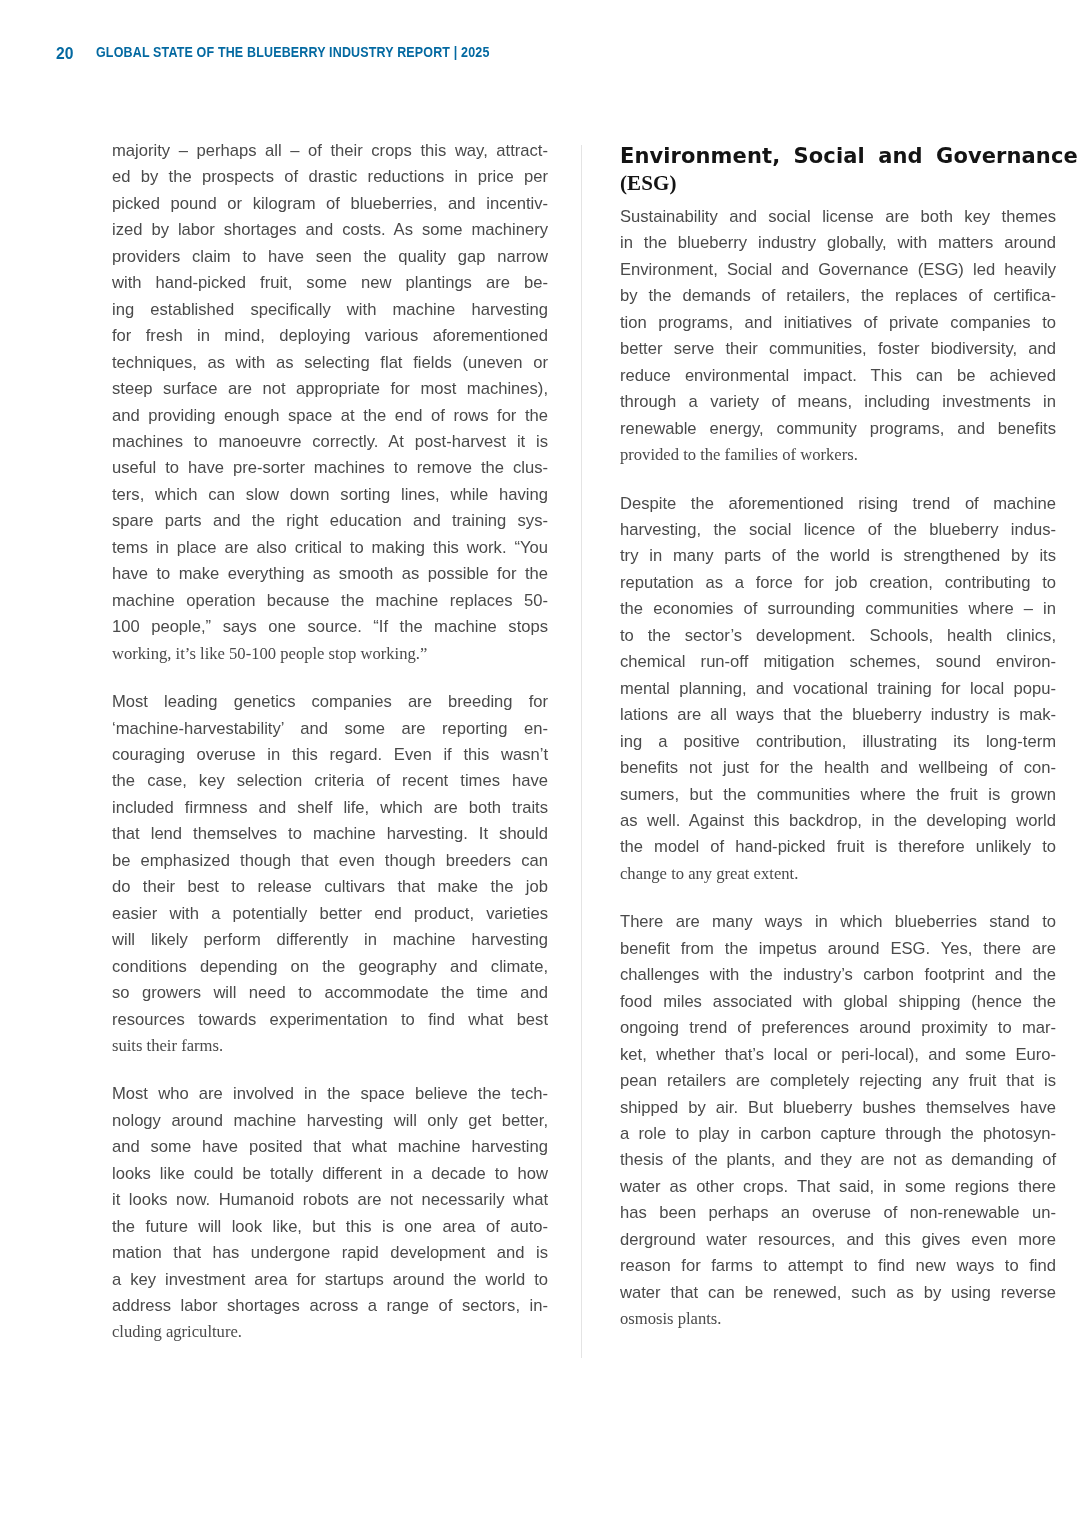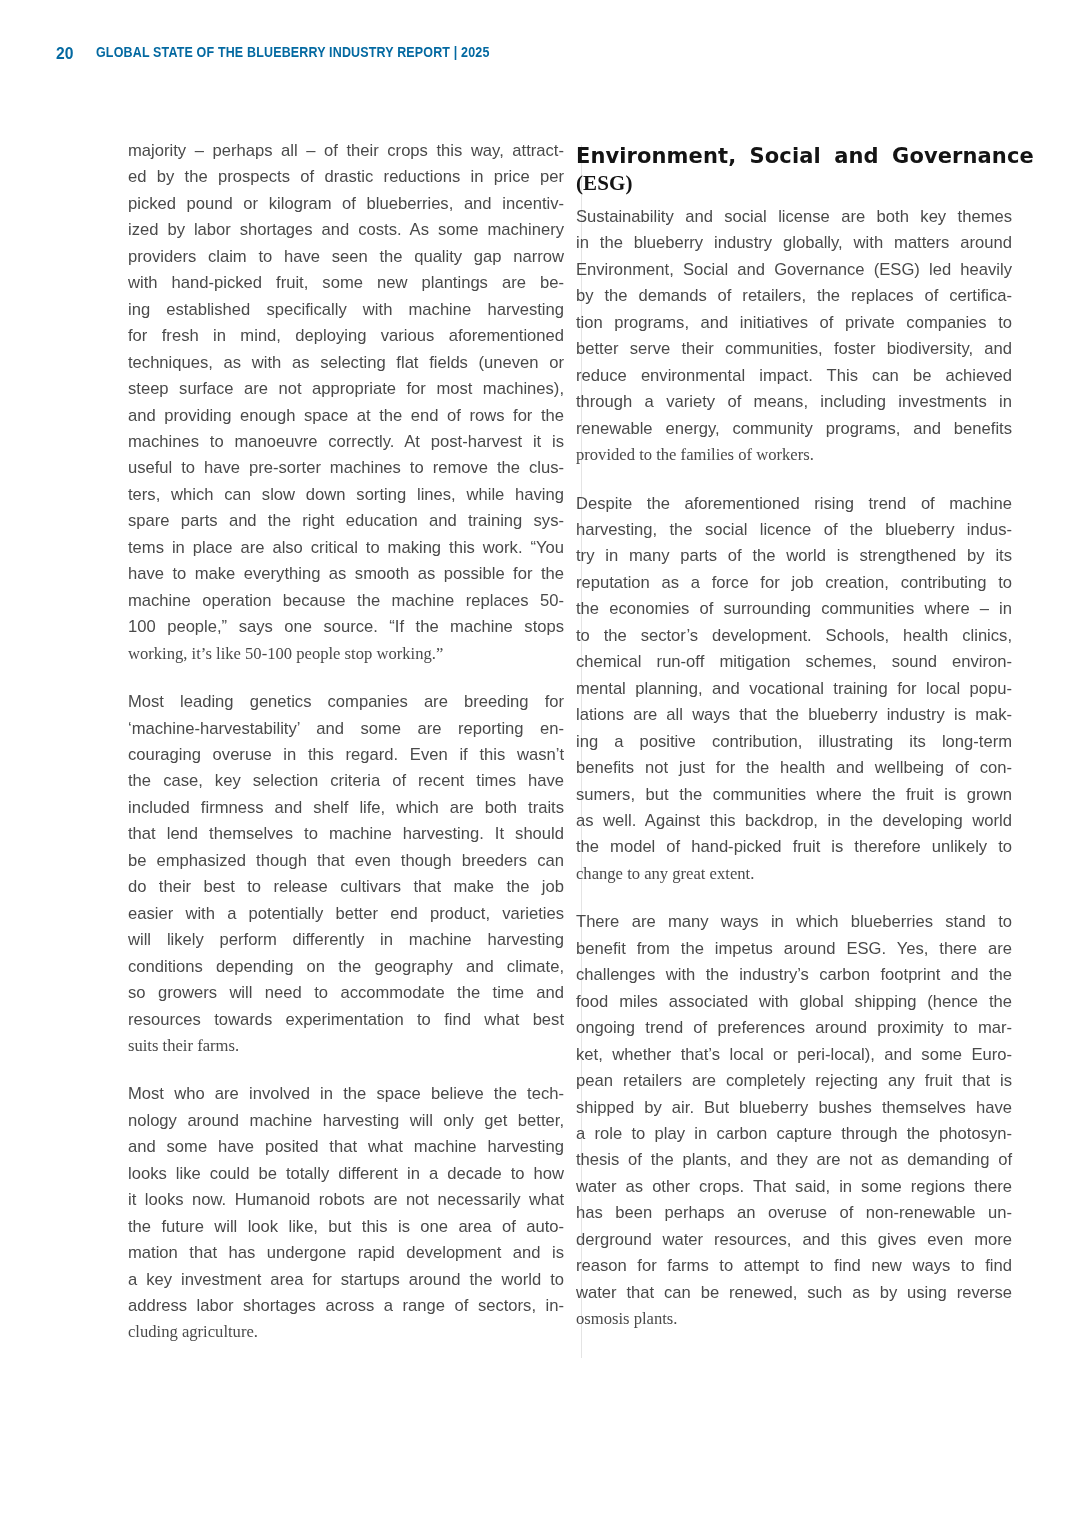--- a/index.html
+++ b/index.html
@@ -43,25 +43,25 @@
       position: absolute;
       top: 138px;
       color: #4a4a4a;
       font-family: "Liberation Sans", sans-serif;
       font-size: 16.6px;
       line-height: 26.45px;
       text-align: justify;
       hyphens: manual;
     }
     .col-left {
-      left: 128px;
+      left: 112px;
       width: 436px;
     }
     .col-right {
-      left: 576px;
+      left: 620px;
       width: 436px;
       top: 143px;
     }
     .column p {
       margin: 0 0 22px 0;
     }
     .divider {
       position: absolute;
       left: 581px;
       top: 145px;

